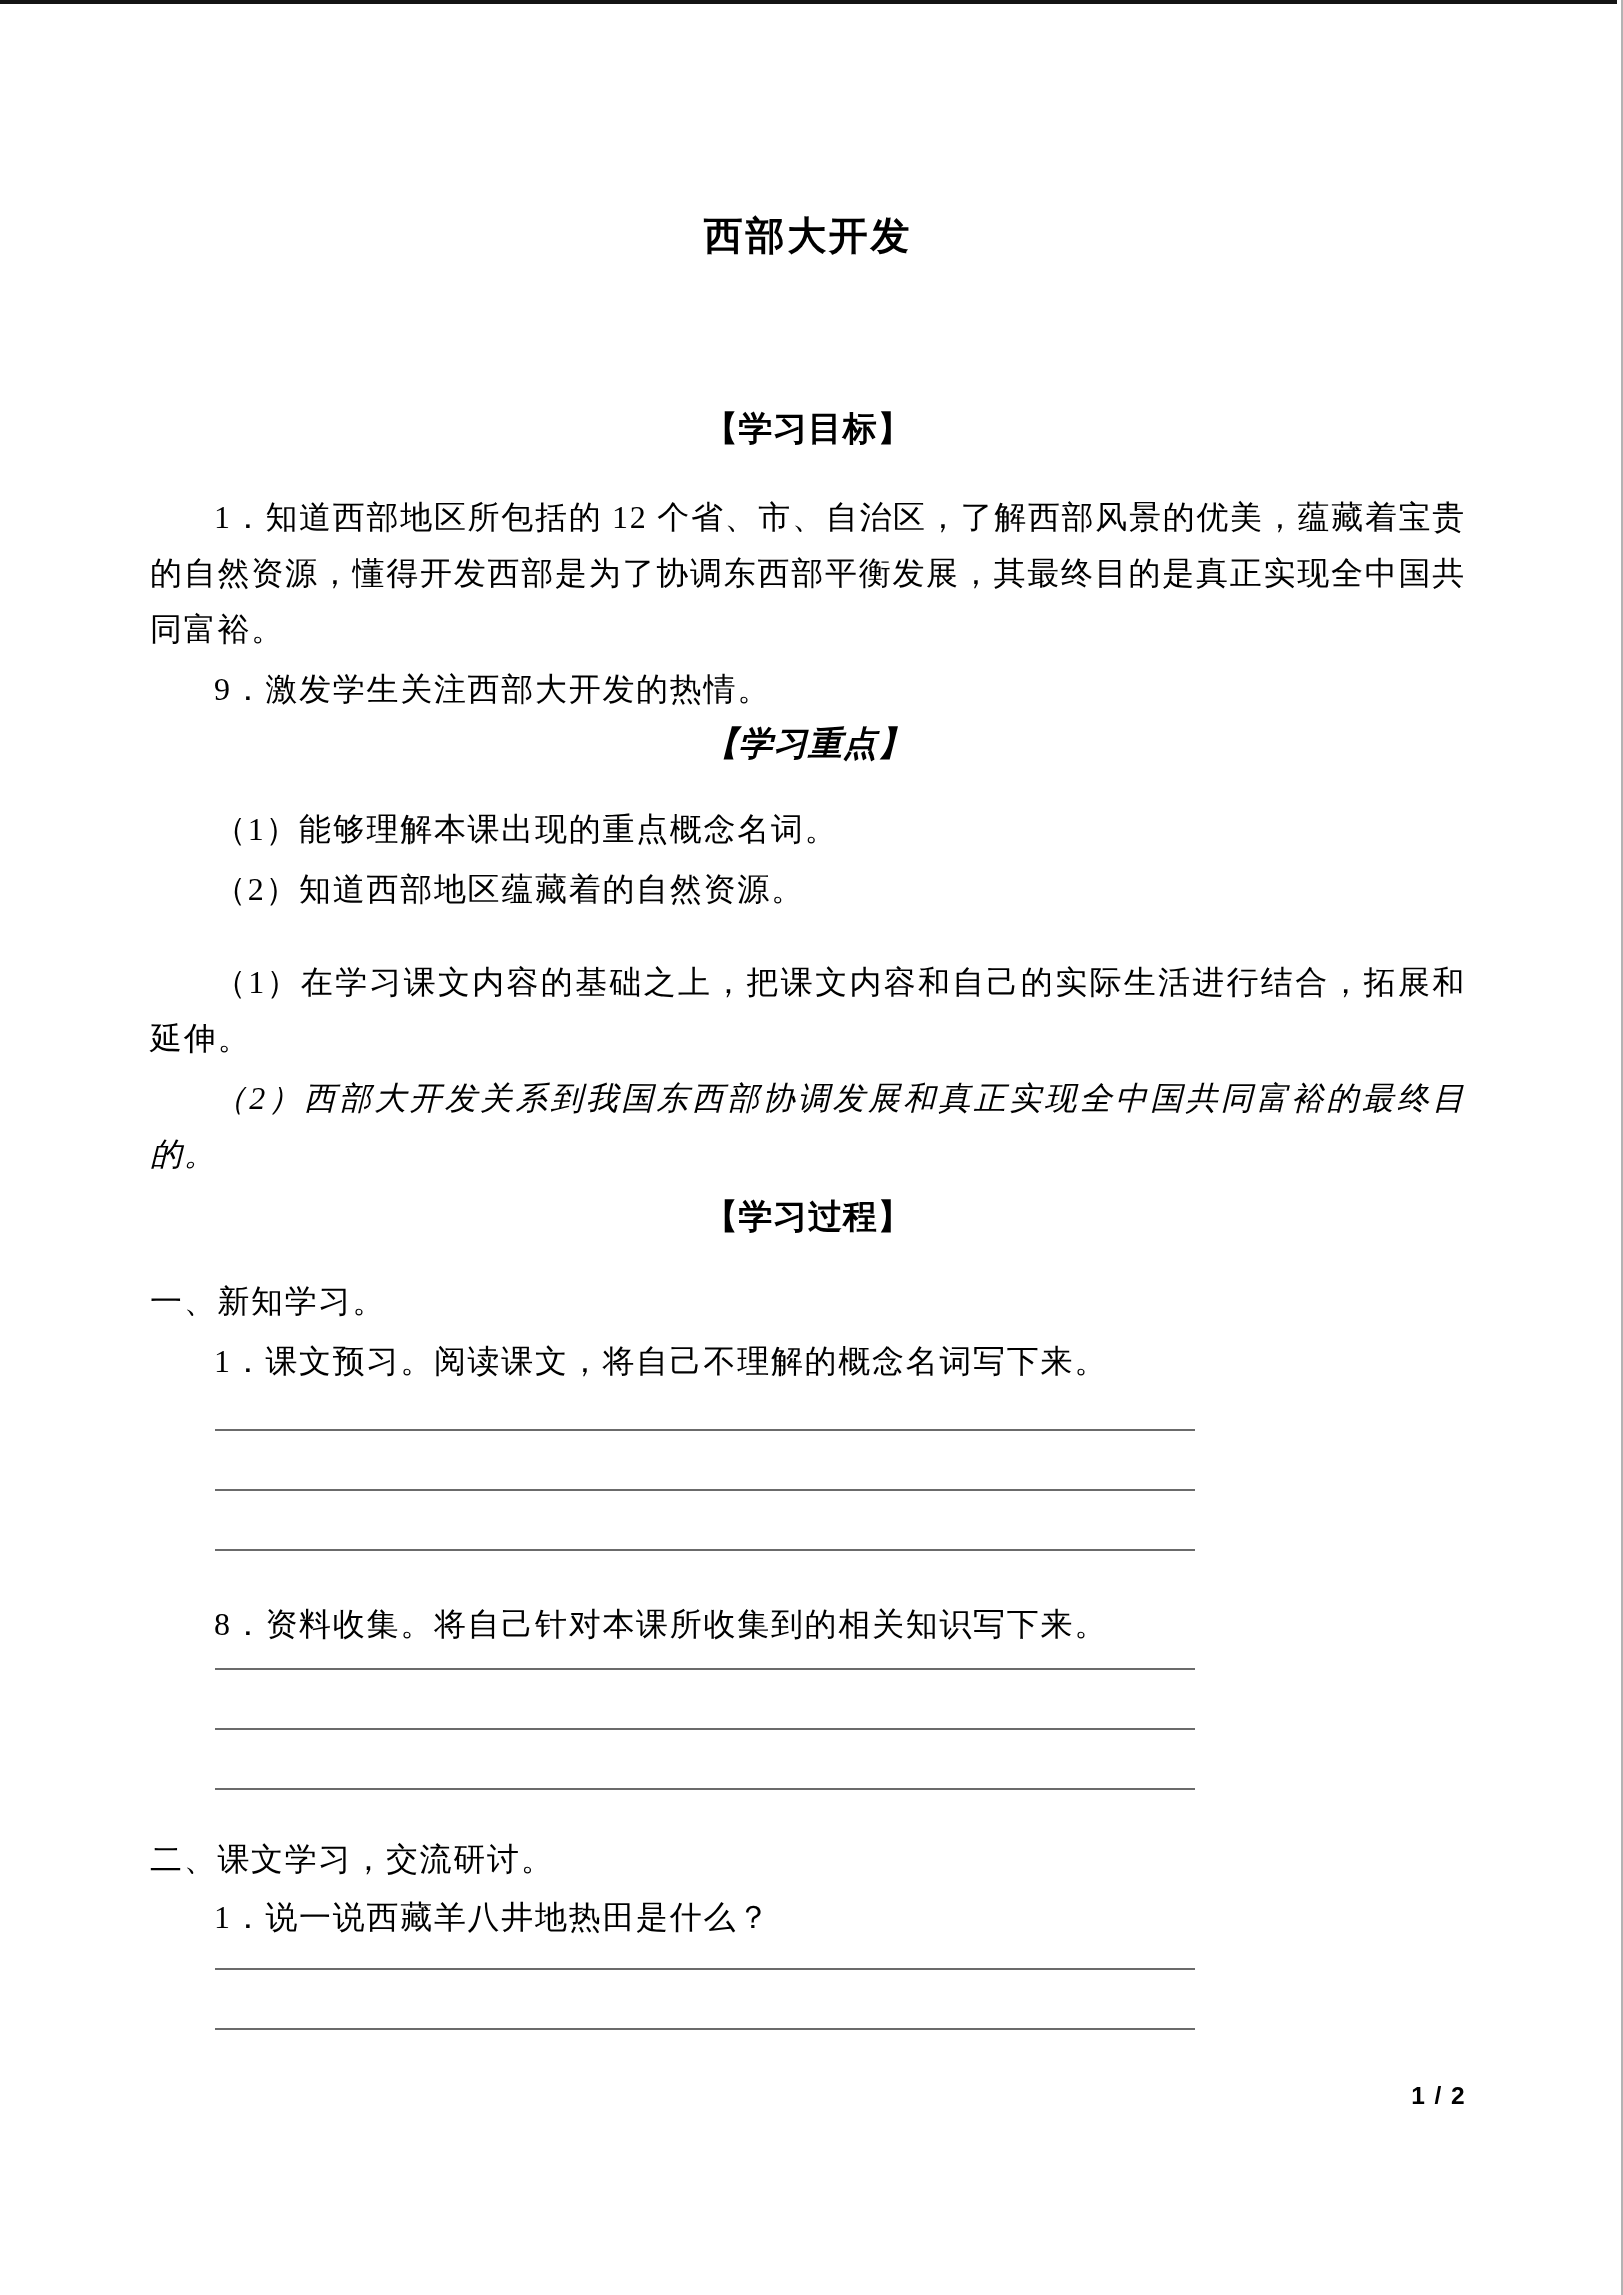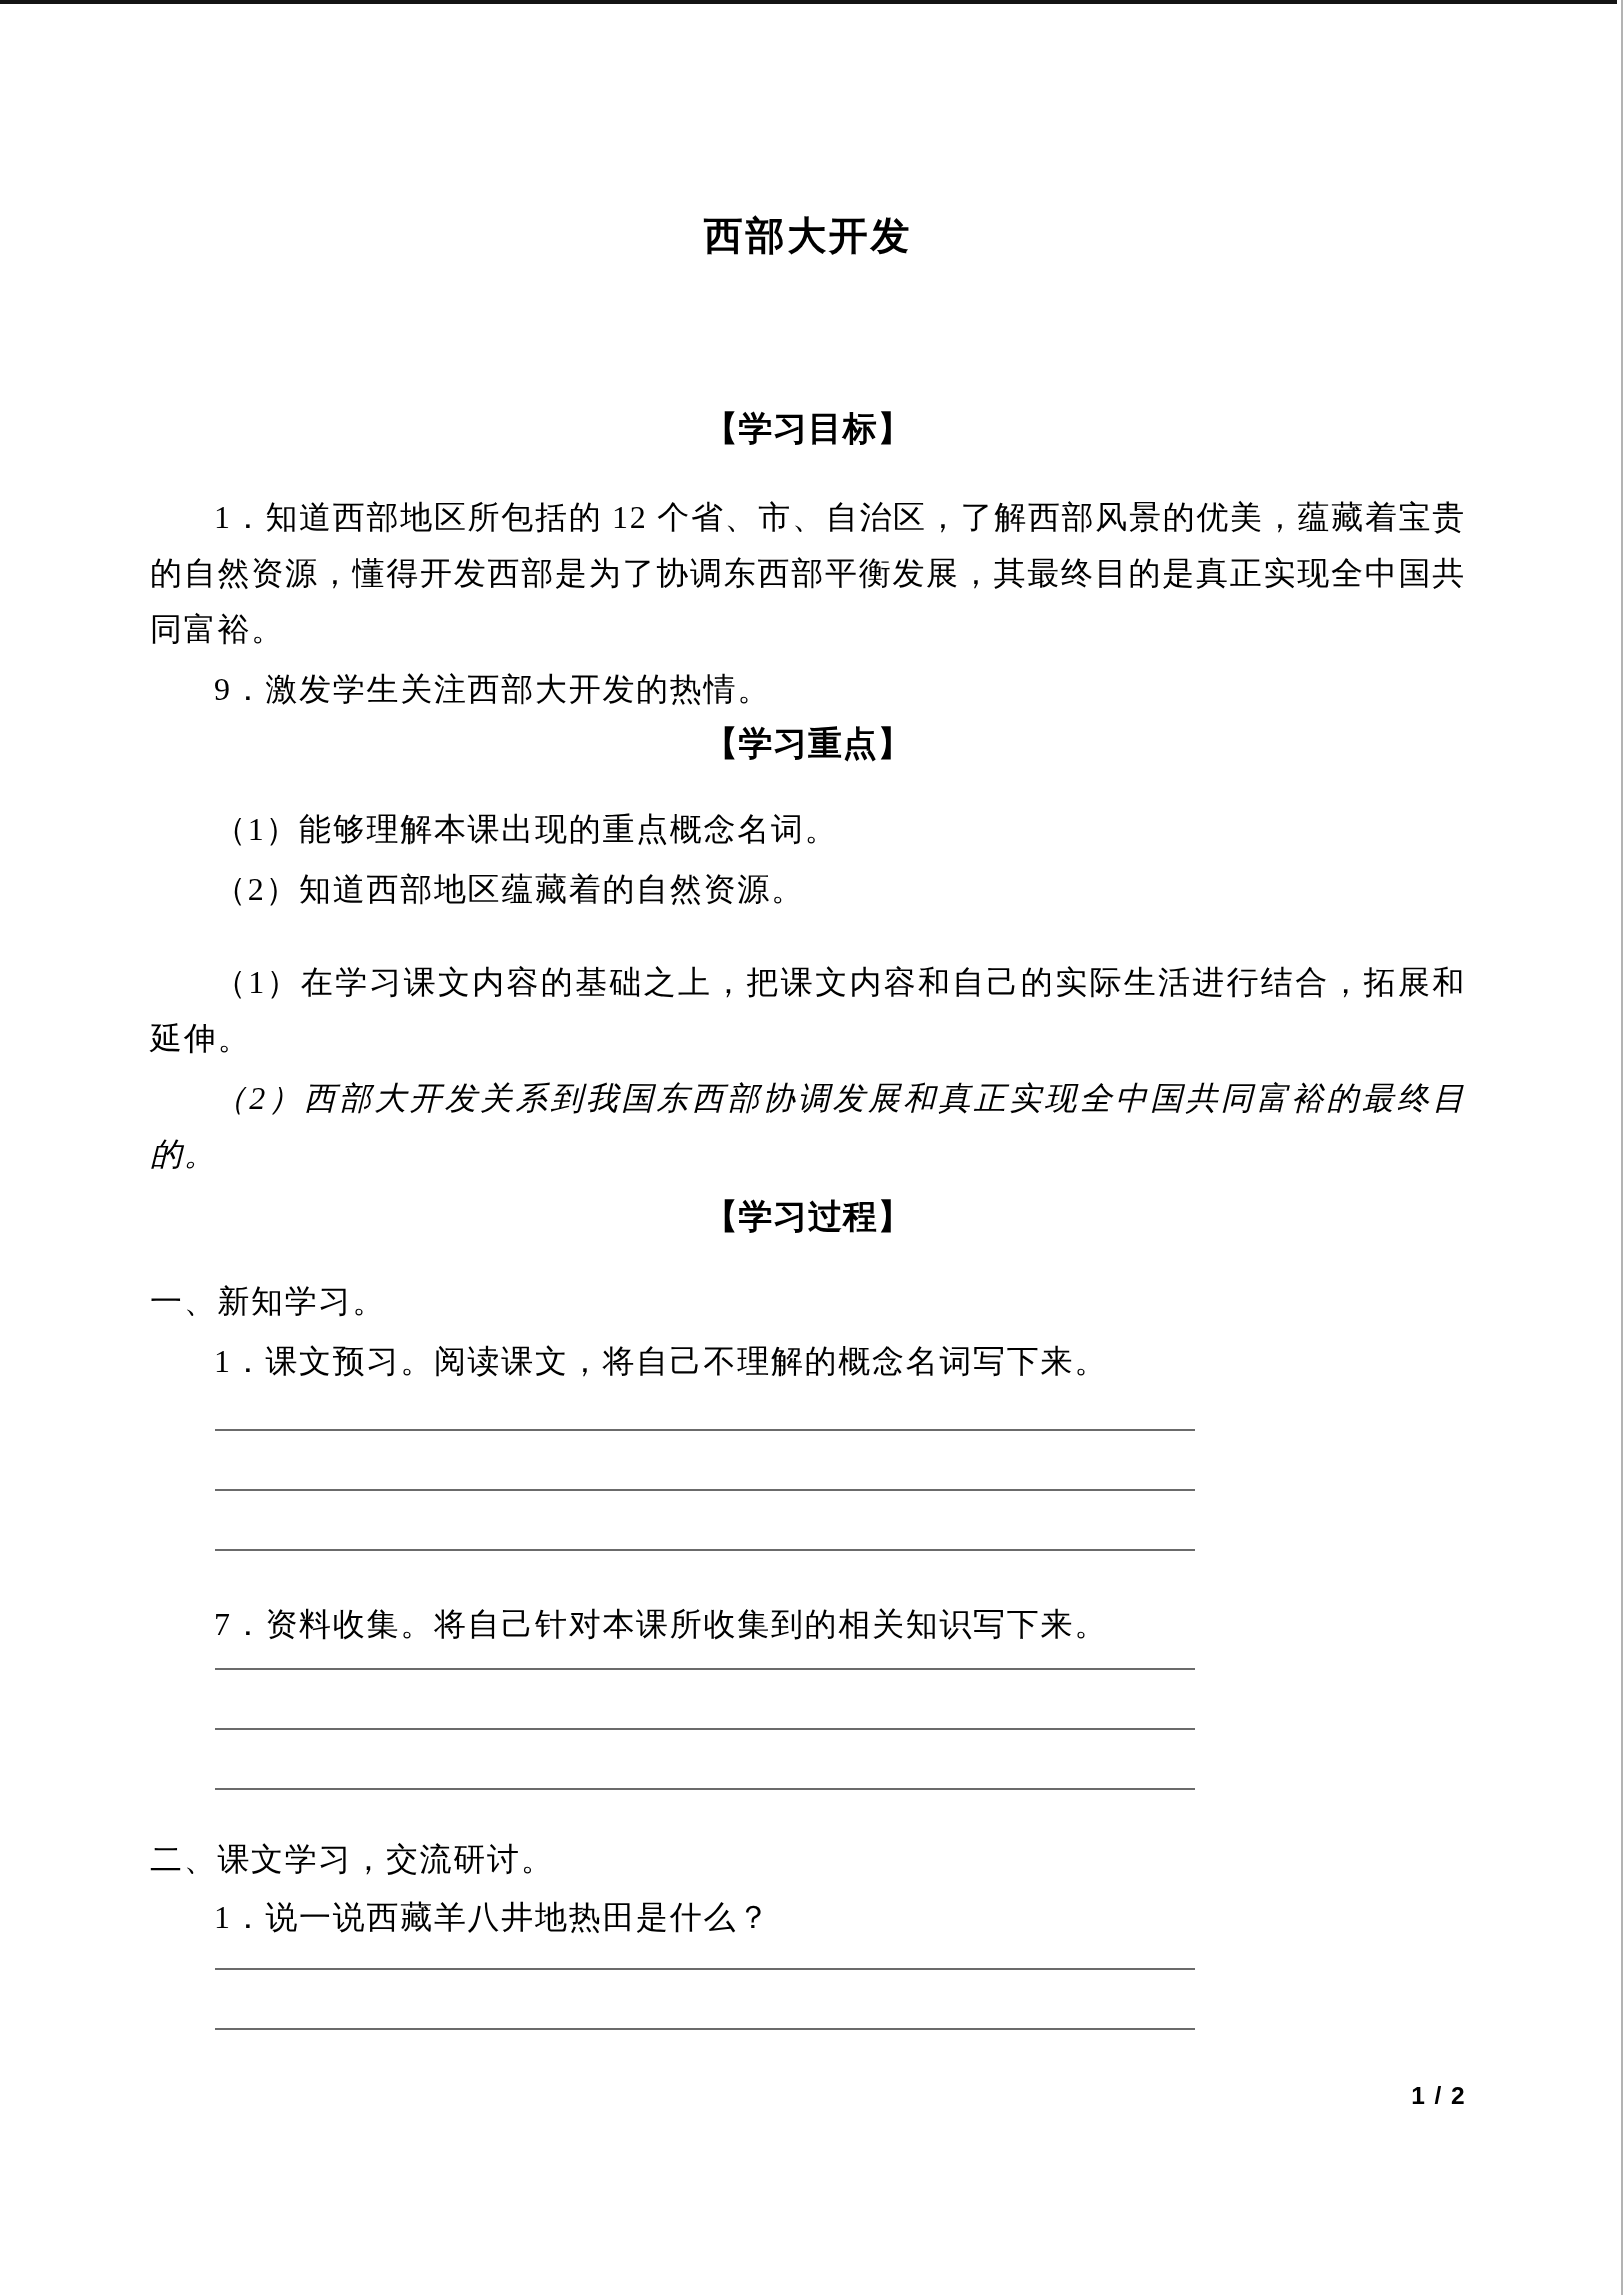--- a/index.html
+++ b/index.html
@@ -46,21 +46,21 @@
     letter-spacing: 2.7px;
   }
   .hd {
     font-size: 34px;
     line-height: 45px;
     font-weight: bold;
     letter-spacing: 0.7px;
     text-align: center;
   }
   .hd-objectives { margin-top: 145px; }
-  .hd-focus      { margin-top: 4.1px; }
+  .hd-focus      { margin-top: 4.1px; font-style: italic; }
   .hd-difficulty { margin-top: 10.2px; }
   .hd-process    { margin-top: 11.6px; }
   .para {
     font-size: 32px;
     line-height: 56px;
     letter-spacing: 1.7px;
     text-align: justify;
   }
   .indent { text-indent: 2em; }
   .m-obj1  { margin-top: 38px; }
@@ -118,21 +118,21 @@
 
     <h2 class="hd hd-process">【学习过程】</h2>
 
     <p class="para m-p1lab">一、新知学习。</p>
     <p class="para indent m-p1i1">1．课文预习。阅读课文，将自己不理解的概念名词写下来。</p>
 
     <div class="answer-line al-a"></div>
     <div class="answer-line al-b"></div>
     <div class="answer-line al-b"></div>
 
-    <p class="para indent m-p1i2">7．资料收集。将自己针对本课所收集到的相关知识写下来。</p>
+    <p class="para indent m-p1i2">8．资料收集。将自己针对本课所收集到的相关知识写下来。</p>
 
     <div class="answer-line al-c"></div>
     <div class="answer-line al-b"></div>
     <div class="answer-line al-b"></div>
 
     <p class="para m-p2lab">二、课文学习，交流研讨。</p>
     <p class="para indent m-p2i1">1．说一说西藏羊八井地热田是什么？</p>
 
     <div class="answer-line al-d"></div>
     <div class="answer-line al-b"></div>

